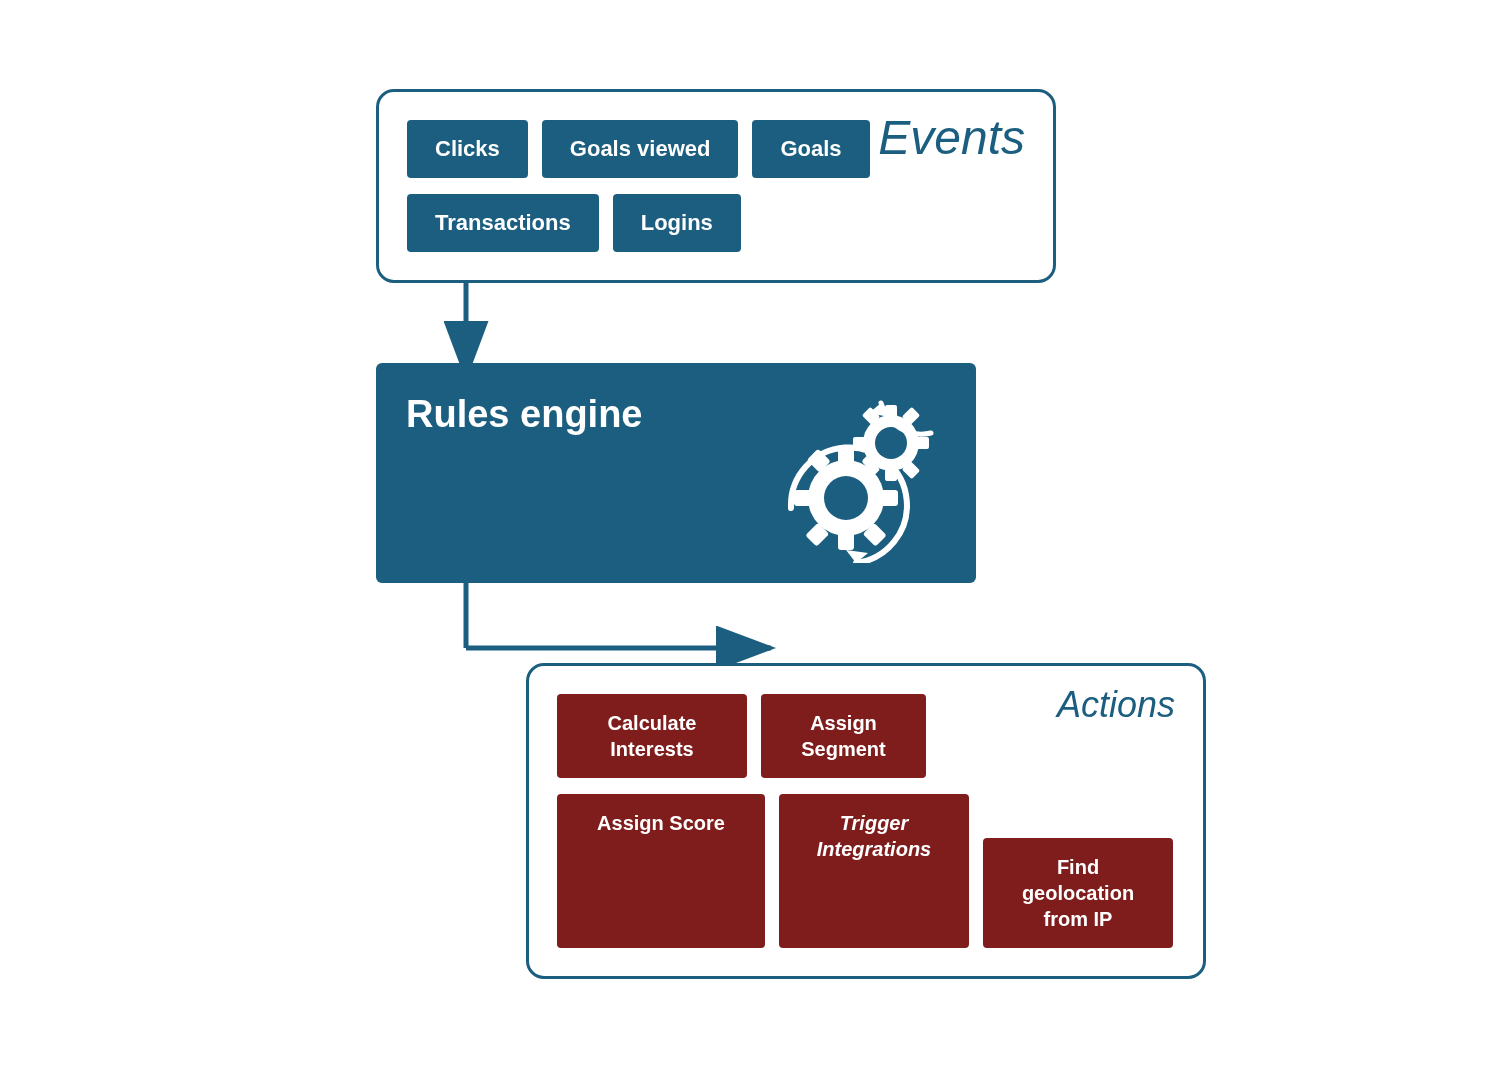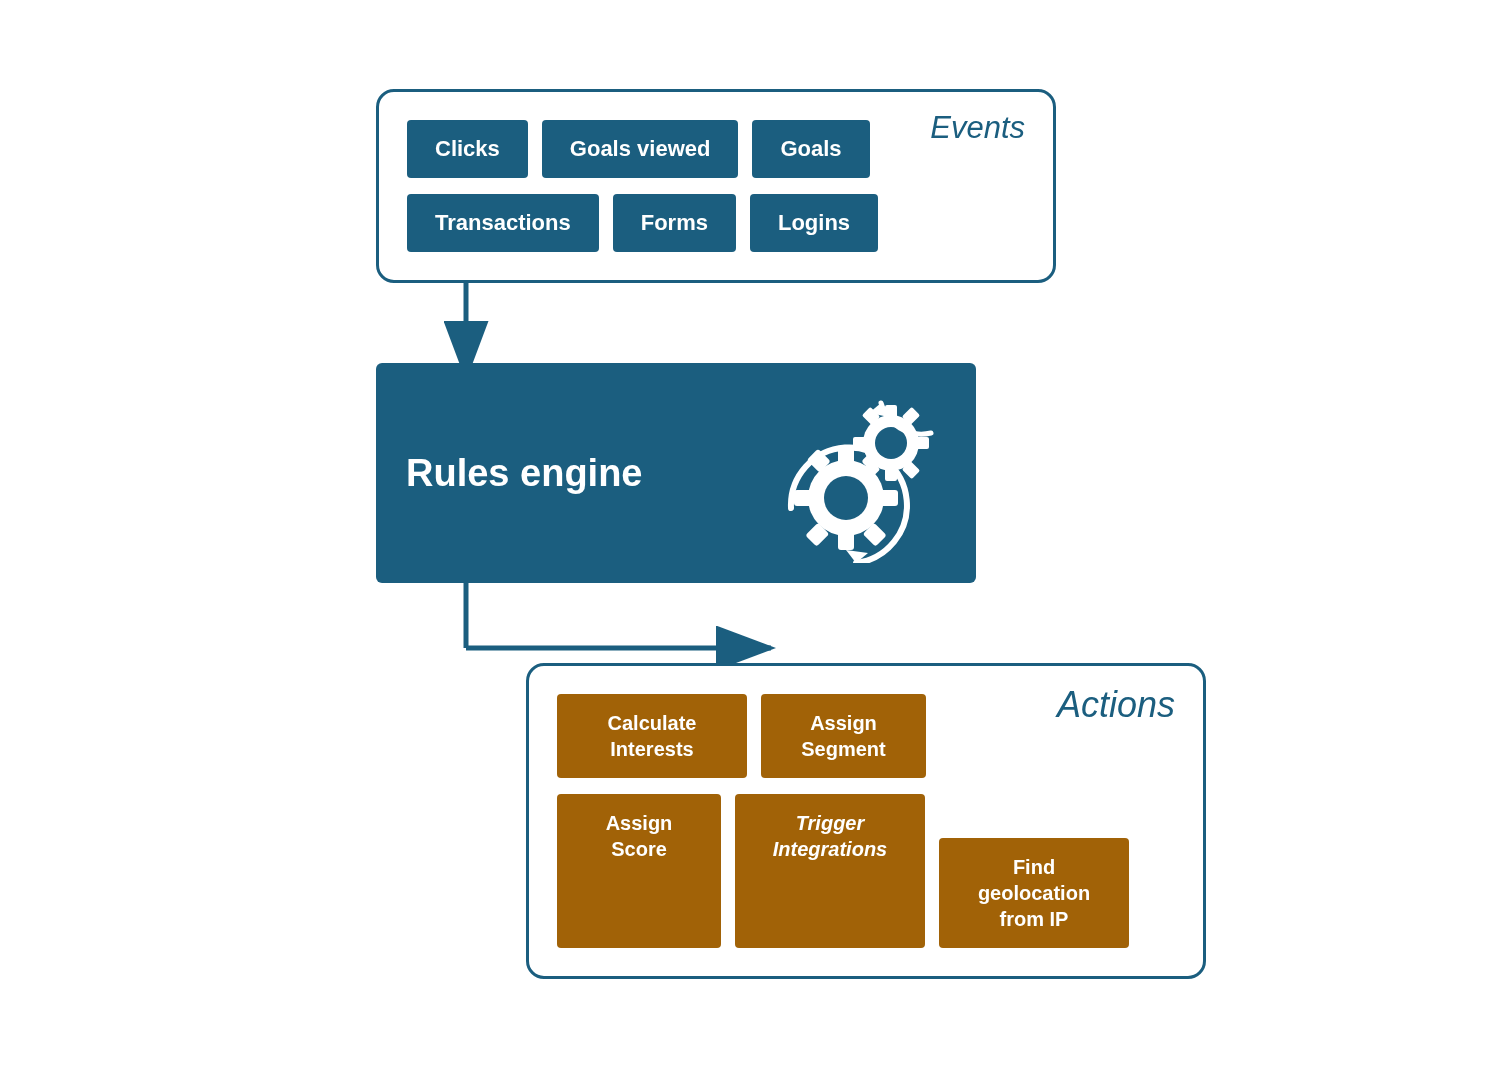--- a/index.html
+++ b/index.html
@@ -35,21 +35,21 @@
       gap: 16px;
       position: relative;
       width: 680px;
       background: #fff;
     }
 
     .events-label {
       position: absolute;
       top: 18px;
       right: 28px;
-      font-size: 31px;
+      font-size: 48px;
       color: #1b5e7f;
       font-style: italic;
       font-weight: 400;
     }
 
     .events-row {
       display: flex;
       gap: 14px;
       flex-wrap: nowrap;
     }
@@ -76,21 +76,21 @@
       display: block;
     }
 
     
     .rules-engine {
       background: #1b5e7f;
       border-radius: 6px;
       width: 600px;
       min-height: 220px;
       display: flex;
-      align-items: center;
+      align-items: flex-start;
       padding: 30px 30px;
       position: relative;
     }
 
     .rules-engine-label {
       color: #fff;
       font-size: 38px;
       font-weight: 700;
       white-space: nowrap;
     }
@@ -121,21 +121,21 @@
       position: absolute;
       top: 18px;
       right: 28px;
       font-size: 36px;
       color: #1b5e7f;
       font-style: italic;
       font-weight: 400;
     }
 
     .action-btn {
-      background: #a16207;
+      background: #7f1d1d;
       color: #fff;
       font-weight: 700;
       font-size: 20px;
       padding: 16px 36px;
       border-radius: 4px;
       text-align: center;
       line-height: 1.3;
     }
 
     .actions-row {
@@ -150,21 +150,20 @@
 
   <div class="events-container">
     <span class="events-label">Events</span>
     <div class="events-row">
       <div class="event-btn">Clicks</div>
       <div class="event-btn">Goals viewed</div>
       <div class="event-btn">Goals</div>
     </div>
     <div class="events-row">
       <div class="event-btn">Transactions</div>
-      <div class="event-btn">Forms</div>
       <div class="event-btn">Logins</div>
     </div>
   </div>
 
   <div class="arrow-down">
     <svg width="60" height="80" viewBox="0 0 60 80">
       <defs>
         <marker id="arrowhead1" markerWidth="12" markerHeight="9" refX="6" refY="4.5" orient="auto">
           <polygon points="0 0, 12 4.5, 0 9" fill="#1b5e7f"></polygon>
         </marker>
@@ -230,20 +229,20 @@
   </div>
 
   <div style="margin-left: 120px; margin-top:-10px;">
     <div class="actions-container">
       <span class="actions-label">Actions</span>
       <div class="actions-row">
         <div class="action-btn" style="width:190px;">Calculate Interests</div>
         <div class="action-btn" style="width:165px;">Assign Segment</div>
       </div>
       <div class="actions-row">
-        <div class="action-btn" style="width:164px;">Assign Score</div>
+        <div class="action-btn" style="width:208px;">Assign Score</div>
         <div class="action-btn" style="width:190px;font-style:italic;">Trigger Integrations</div>
         <div class="action-btn" style="width:190px;margin-top:44px;">Find geolocation from IP</div>
       </div>
     </div>
   </div>
 
 </div>
 
 </body></html>

